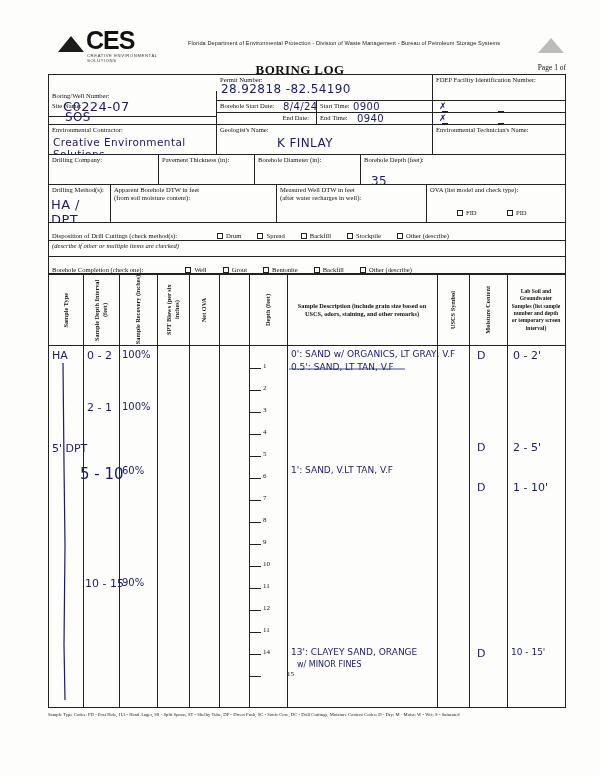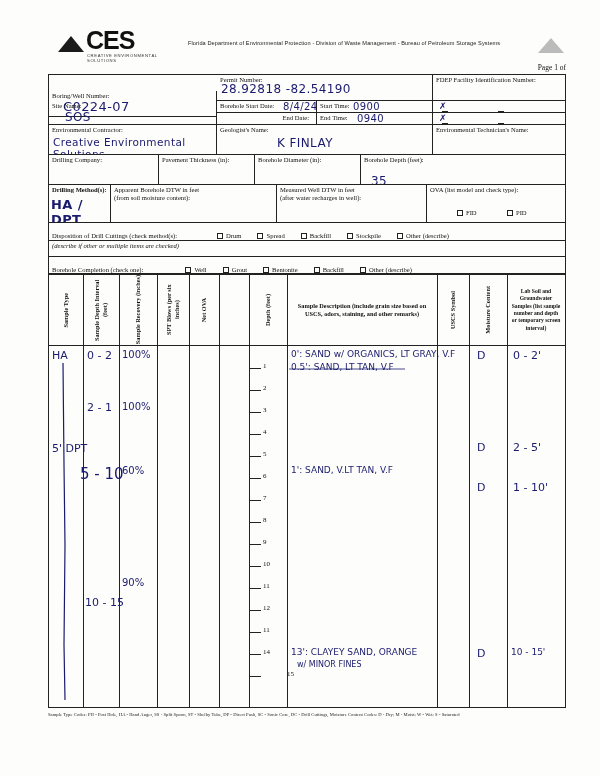--- a/index.html
+++ b/index.html
@@ -172,20 +172,21 @@
   <div class="header">
     <div class="logo">
       <div class="logo-mark"></div>
       <div class="logo-text">CES</div>
       <div class="logo-sub">CREATIVE ENVIRONMENTAL SOLUTIONS</div>
     </div>
     <div class="dept-line">Florida Department of Environmental Protection - Division of Waste Management - Bureau of Petroleum Storage Systems</div>
     <div class="state-mark"></div>
   </div>
 
+  <div class="title">BORING LOG</div>
   <div class="page-of">Page 1 of</div>
 
   <div class="form">
 
     <div class="cell" style="left:0;top:16px;width:168px;height:26px;">
       <span class="lbl">Boring/Well Number:</span>
       <span class="hw lg" style="position:absolute;left:14px;top:8px;">C0224-07</span>
     </div>
     <div class="cell" style="left:168px;top:0;width:216px;height:26px;">
       <span class="lbl">Permit Number:</span>
@@ -245,21 +246,21 @@
       <span class="lbl">Pavement Thickness (in):</span>
     </div>
     <div class="cell" style="left:206px;top:80px;width:106px;height:30px;">
       <span class="lbl">Borehole Diameter (in):</span>
     </div>
     <div class="cell nr" style="left:312px;top:80px;width:204px;height:30px;">
       <span class="lbl">Borehole Depth (feet):</span>
       <span class="hw" style="position:absolute;left:10px;top:11px;margin-top:8px;">35</span>
     </div>
 
-    <div class="cell" style="left:0;top:110px;width:62px;height:38px;font-weight:bold;">
+    <div class="cell" style="left:0;top:110px;width:62px;height:38px;">
       <span class="lbl">Drilling Method(s):</span>
       <span class="hw lg" style="position:absolute;left:2px;top:12px;">HA / DPT</span>
     </div>
     <div class="cell" style="left:62px;top:110px;width:166px;height:38px;">
       <span class="lbl">Apparent Borehole DTW in feet</span>
       <span class="lbl">(from soil moisture content):</span>
     </div>
     <div class="cell" style="left:228px;top:110px;width:150px;height:38px;">
       <span class="lbl">Measured Well DTW in feet</span>
       <span class="lbl">(after water recharges in well):</span>
@@ -385,21 +386,21 @@
 
     <div class="ann" style="left:3px;top:168px;font-size:11px;line-height:1.05;">
       <span>5' DPT</span>
     </div>
     <div class="ann" style="left:31px;top:190px;font-size:15px;">5 - 10</div>
     <div class="ann" style="left:73px;top:190px;font-size:10px;">60%</div>
     <div class="ann" style="left:242px;top:190px;font-size:9px;">1': SAND, V.LT TAN, V.F</div>
     <div class="ann" style="left:428px;top:206px;font-size:11px;">D</div>
     <div class="ann" style="left:464px;top:206px;font-size:11px;">1 - 10'</div>
 
-    <div class="ann" style="left:36px;top:302px;font-size:11px;margin-top:19px;">10 - 15</div>
+    <div class="ann" style="left:36px;top:302px;font-size:11px;">10 - 15</div>
     <div class="ann" style="left:73px;top:302px;font-size:10px;">90%</div>
     <div class="ann" style="left:242px;top:372px;font-size:9px;">13': CLAYEY SAND, ORANGE</div>
     <div class="ann" style="left:248px;top:385px;font-size:8px;">w/ MINOR FINES</div>
     <div class="ann" style="left:428px;top:372px;font-size:11px;">D</div>
     <div class="ann" style="left:462px;top:372px;font-size:9px;">10 - 15'</div>
 
     <svg class="scribble" style="left:0;top:70px;width:40px;height:360px;" viewBox="0 0 40 360">
       <path d="M14 18 L15 120 L16 200 L15 300 L16 355" stroke="#1a1a6e" stroke-width="1.2" fill="none"></path>
     </svg>
     <svg class="scribble" style="left:236px;top:72px;width:160px;height:24px;" viewBox="0 0 160 24">

